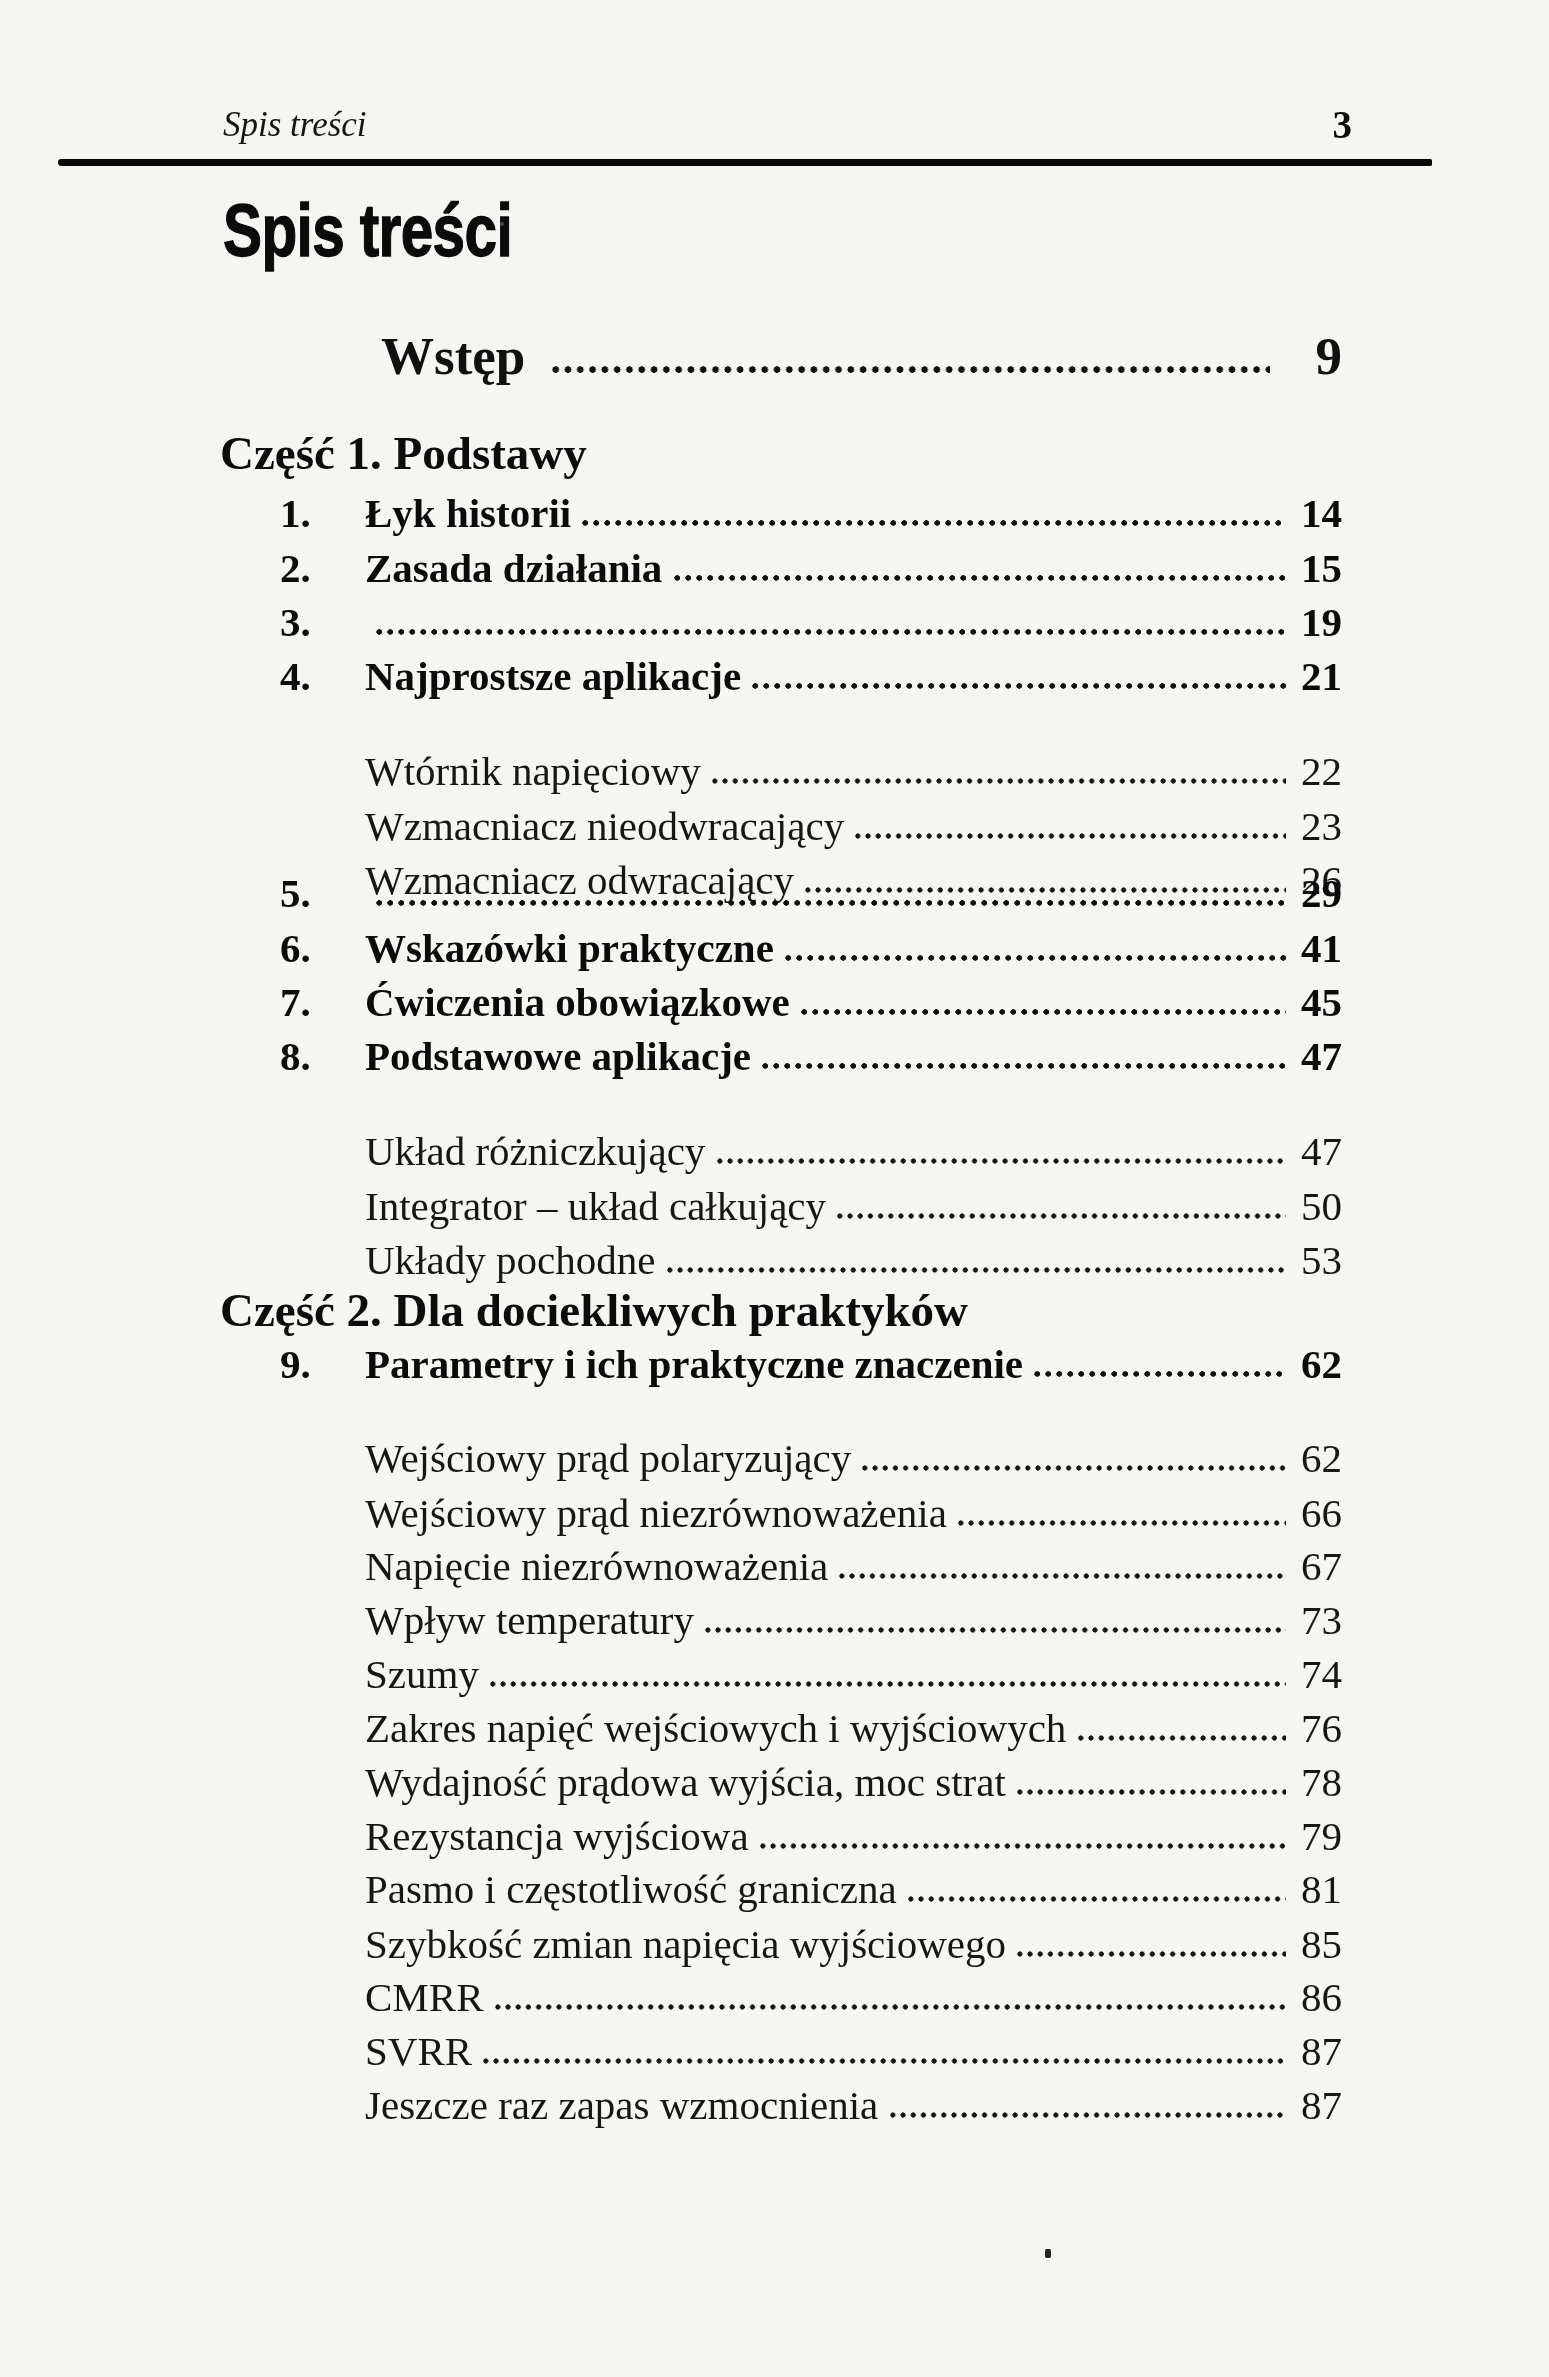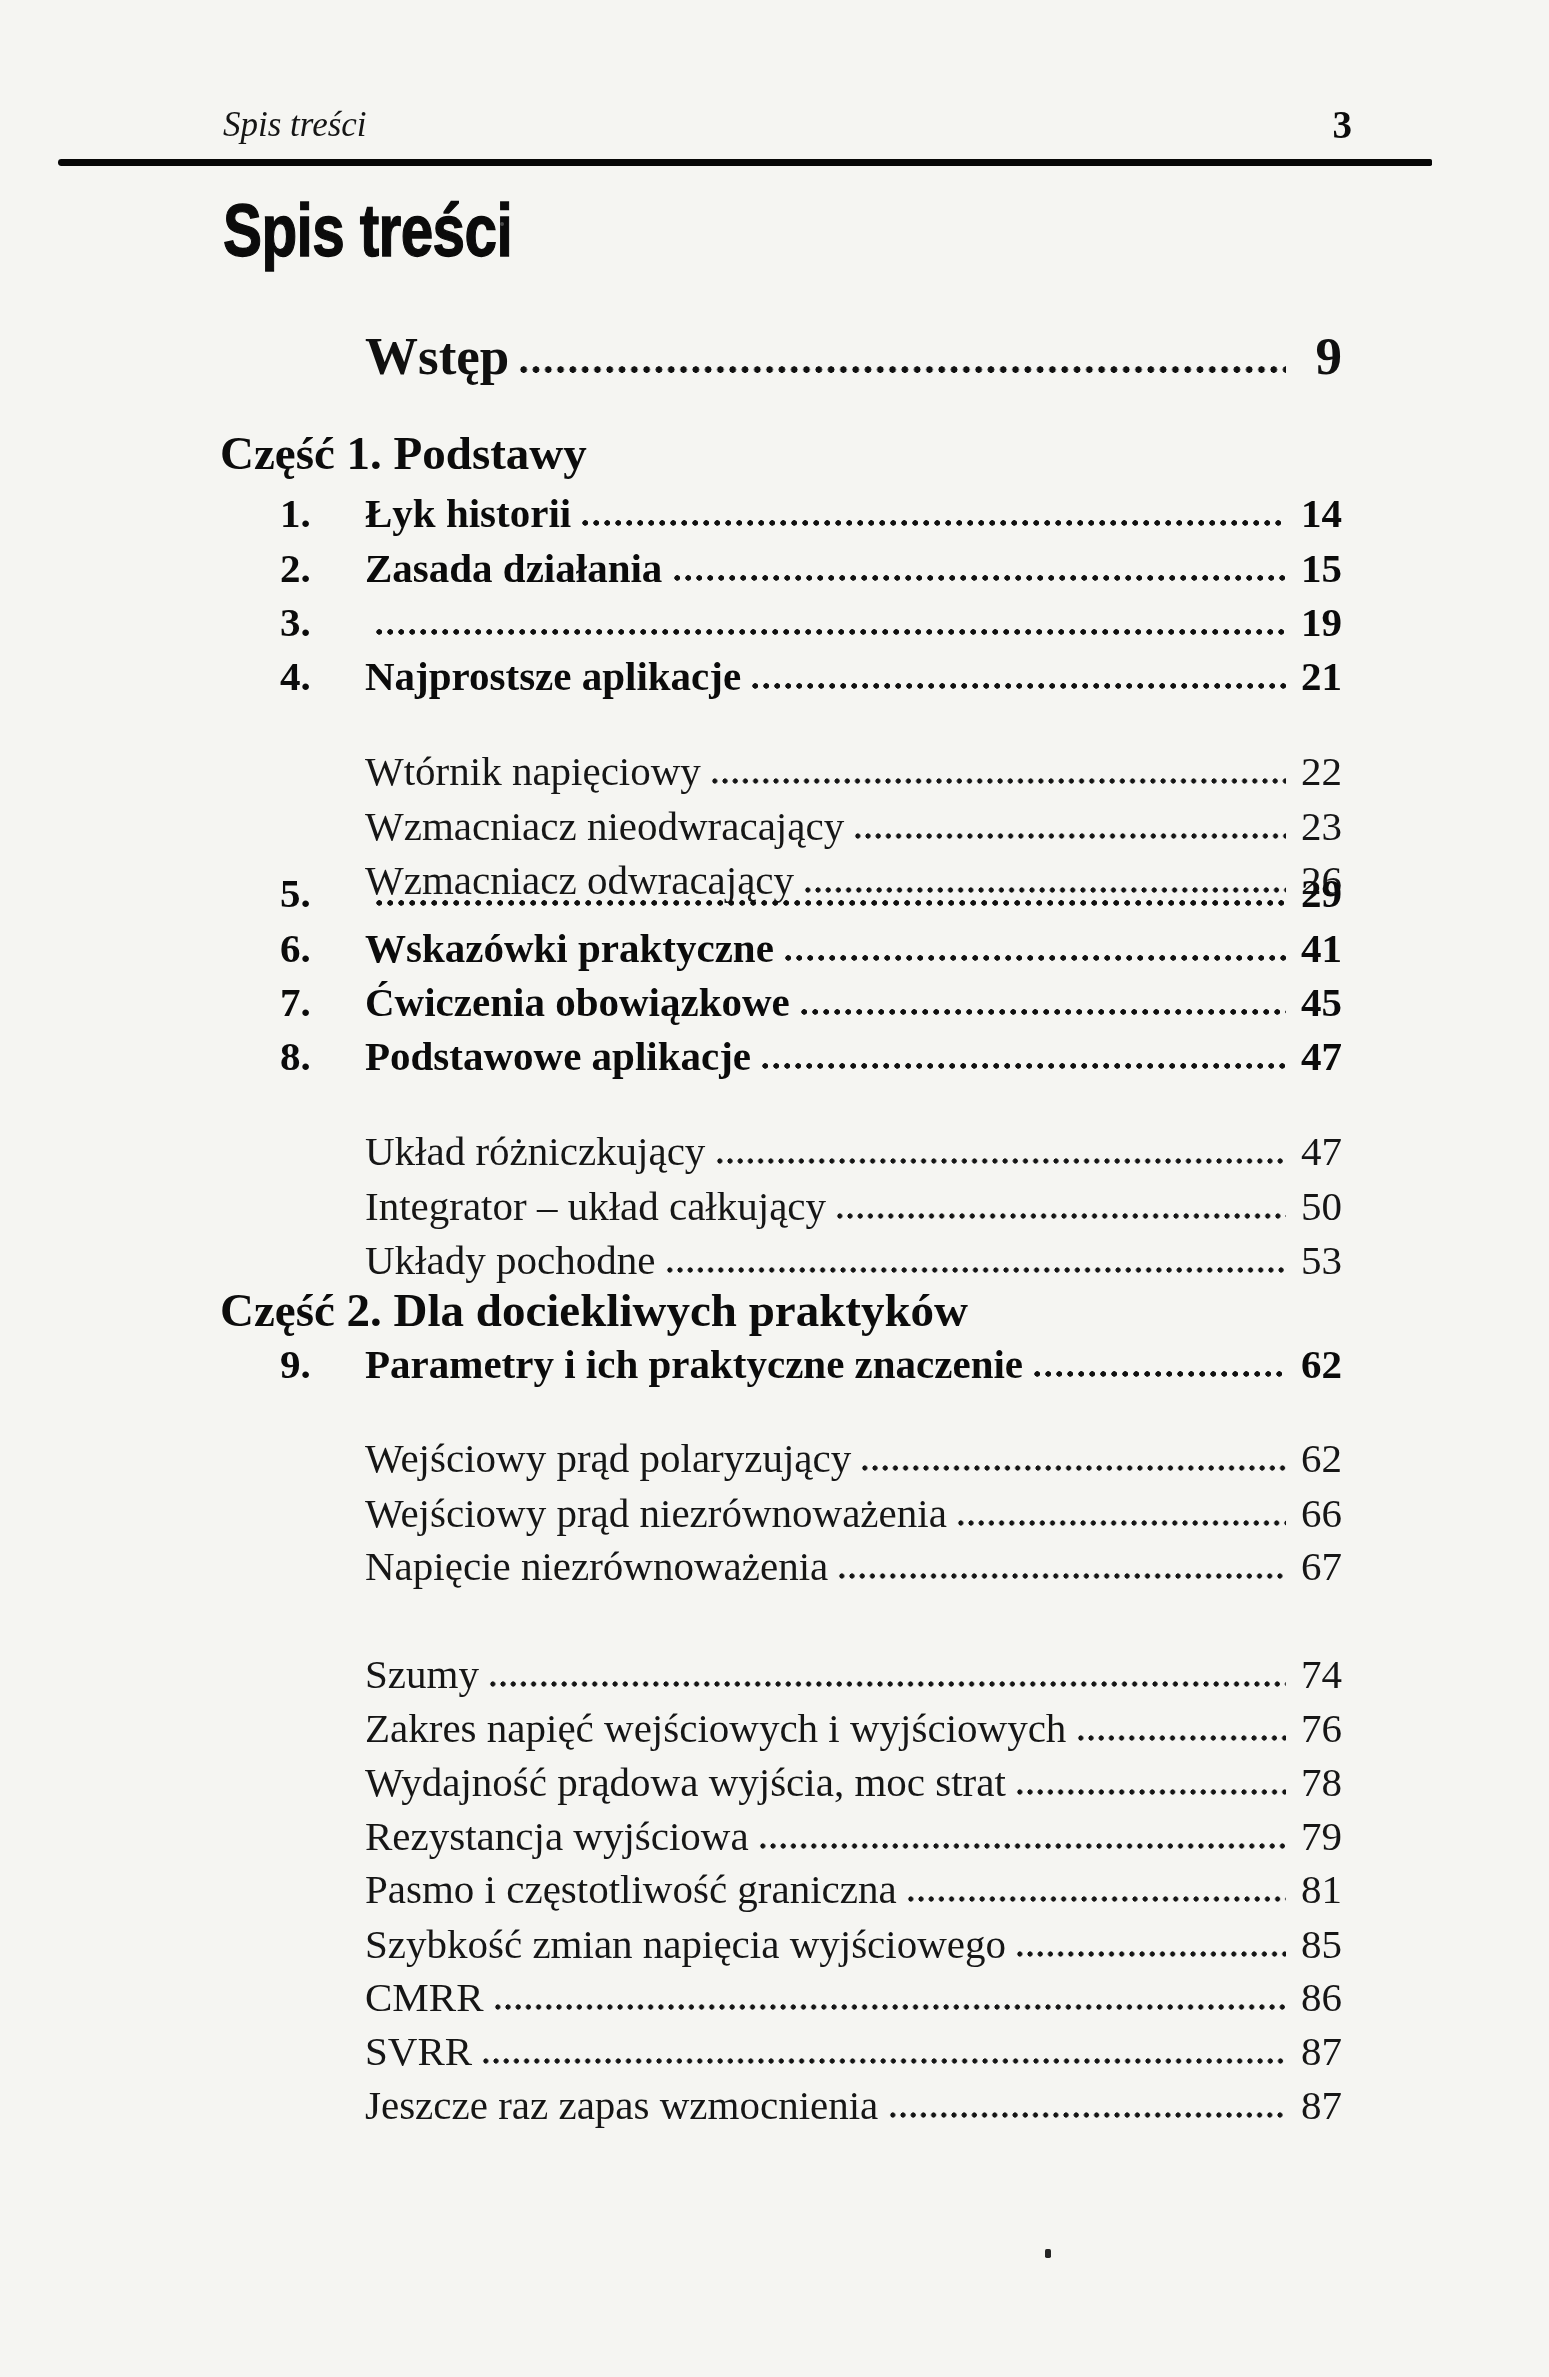--- a/index.html
+++ b/index.html
@@ -75,21 +75,21 @@
     background-image: radial-gradient(circle at 3.8px 3.8px, #141414 2.2px, rgba(0,0,0,0) 2.8px);
     background-size: 10.2px 7.6px;
     background-repeat: repeat-x;
     background-position: left bottom;
   }
   .row.b .leader {
     height: 8.5px;
     background-image: radial-gradient(circle at 4.2px 4.2px, #101010 2.6px, rgba(0,0,0,0) 3.2px);
     background-size: 11px 8.5px;
   }
-  .row.intro-row { font-size: 53px; line-height: 53px; font-weight: bold; }
+  .row.intro-row { font-size: 53px; line-height: 53px; font-weight: bold; gap: 16px; }
   .row.intro-row .leader {
     height: 9.3px;
     background-image: radial-gradient(circle at 4.7px 4.7px, #101010 3.1px, rgba(0,0,0,0) 3.6px);
     background-size: 12.3px 9.3px;
   }
 
   
   .speck { position: absolute; background: #2e2e2e; }
   .speck-a { left: 500px; top: 222px; width: 4.2px; height: 4.2px; border-radius: 50%; background:#4a4a4a; }
   .speck-b { left: 1045px; top: 2249px; width: 6px; height: 8.5px; border-radius: 1.7px; background:#252525; }
@@ -216,20 +216,26 @@
     <span class="title">Wejściowy prąd niezrównoważenia</span>
     <span class="leader"></span>
     <span class="pg">66</span>
   </div>
   <div class="row sub" style="top:1502px">
     <span class="num"></span>
     <span class="title">Napięcie niezrównoważenia</span>
     <span class="leader"></span>
     <span class="pg">67</span>
   </div>
+  <div class="row sub" style="top:1556px">
+    <span class="num"></span>
+    <span class="title">Wpływ temperatury</span>
+    <span class="leader"></span>
+    <span class="pg">73</span>
+  </div>
   <div class="row sub" style="top:1610px">
     <span class="num"></span>
     <span class="title">Szumy</span>
     <span class="leader"></span>
     <span class="pg">74</span>
   </div>
   <div class="row sub" style="top:1664px">
     <span class="num"></span>
     <span class="title">Zakres napięć wejściowych i wyjściowych</span>
     <span class="leader"></span>

